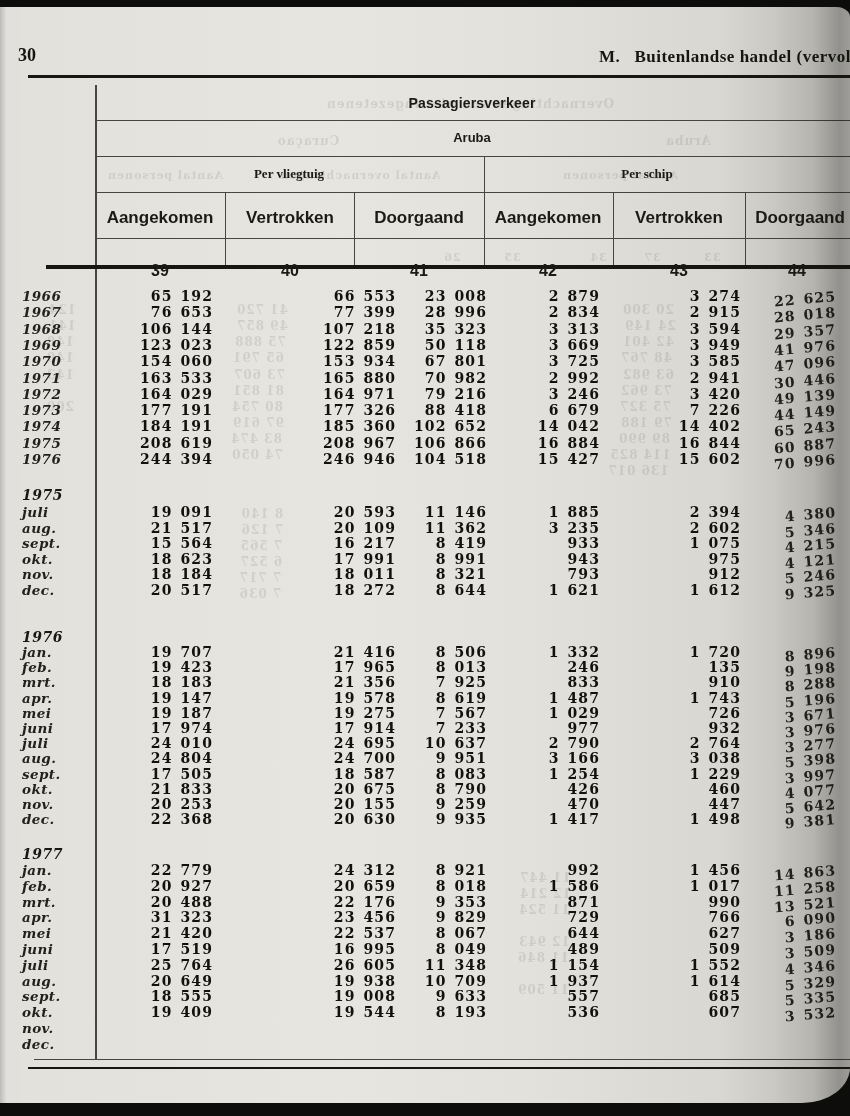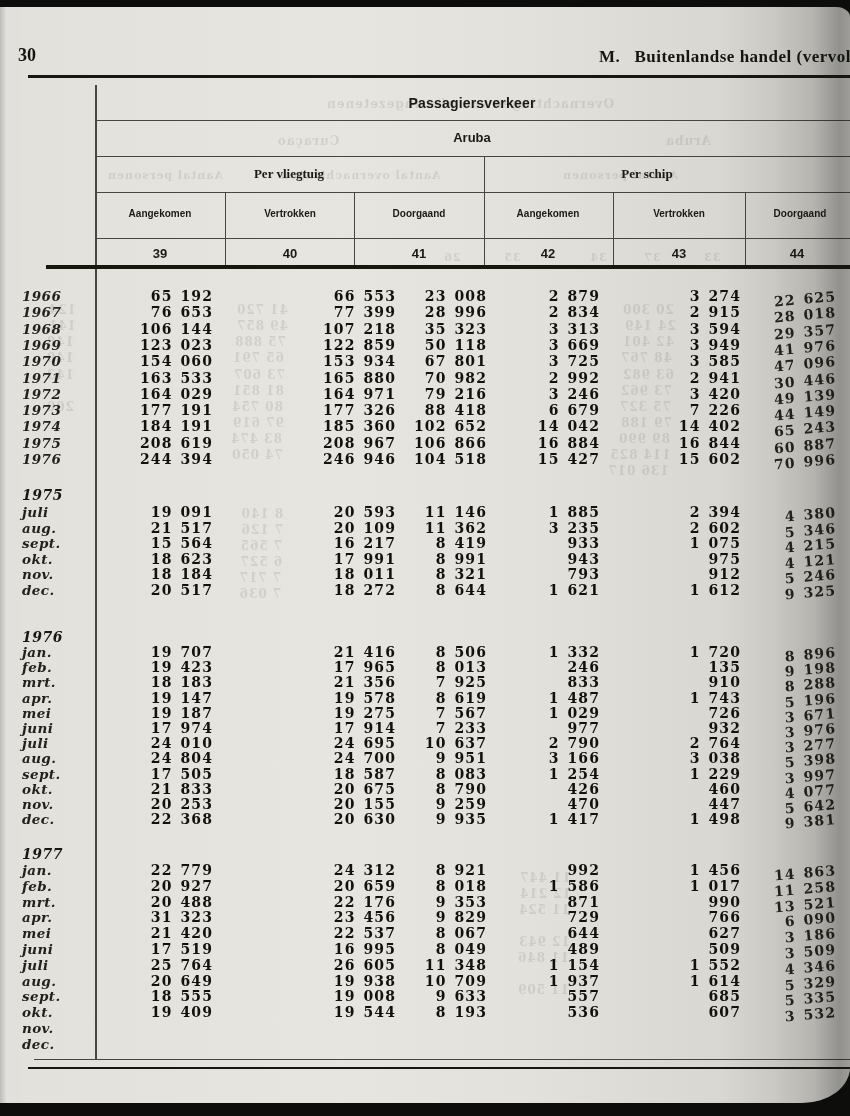--- a/index.html
+++ b/index.html
@@ -22,22 +22,22 @@
              white-space:pre;letter-spacing:.5px;z-index:3;}
   .rule{position:absolute;z-index:3;background:#46453f;}
   .rule.heavy{background:#17160f;}
 
   
   .h-sans{position:absolute;transform:translateX(-50%);white-space:nowrap;z-index:3;
           font-family:"Liberation Sans",sans-serif;font-weight:700;color:#1b1a14;}
   .t-title{font-size:14px;letter-spacing:.2px;}
   .t-region{font-size:13px;}
   .t-group{font-size:13px;font-family:Liberation Serif, serif;}
-  .t-col{font-size:10px;}
-  .t-num{font-size:13px;}
+  .t-col{font-size:17px;}
+  .t-num{font-size:16px;margin-top:16px;}
 
   
   #rows,#ghosts{position:absolute;inset:0;z-index:2;}
   .sec-label{position:absolute;left:22px;font:italic 700 14px "DejaVu Serif",serif;color:#181711;letter-spacing:.5px;}
   .row{position:absolute;left:0;width:844px;height:16px;}
   .row-label{position:absolute;left:22px;top:0;font:italic 700 13.5px "DejaVu Serif",serif;color:#22211a;letter-spacing:.4px;}
   .cell{position:absolute;top:0;text-align:right;font:700 14px "DejaVu Serif",serif;color:#12110c;
         letter-spacing:1.1px;word-spacing:2px;white-space:nowrap;}
   .c0{left:110px;width:103px}
   .c1{left:288px;width:108px}

